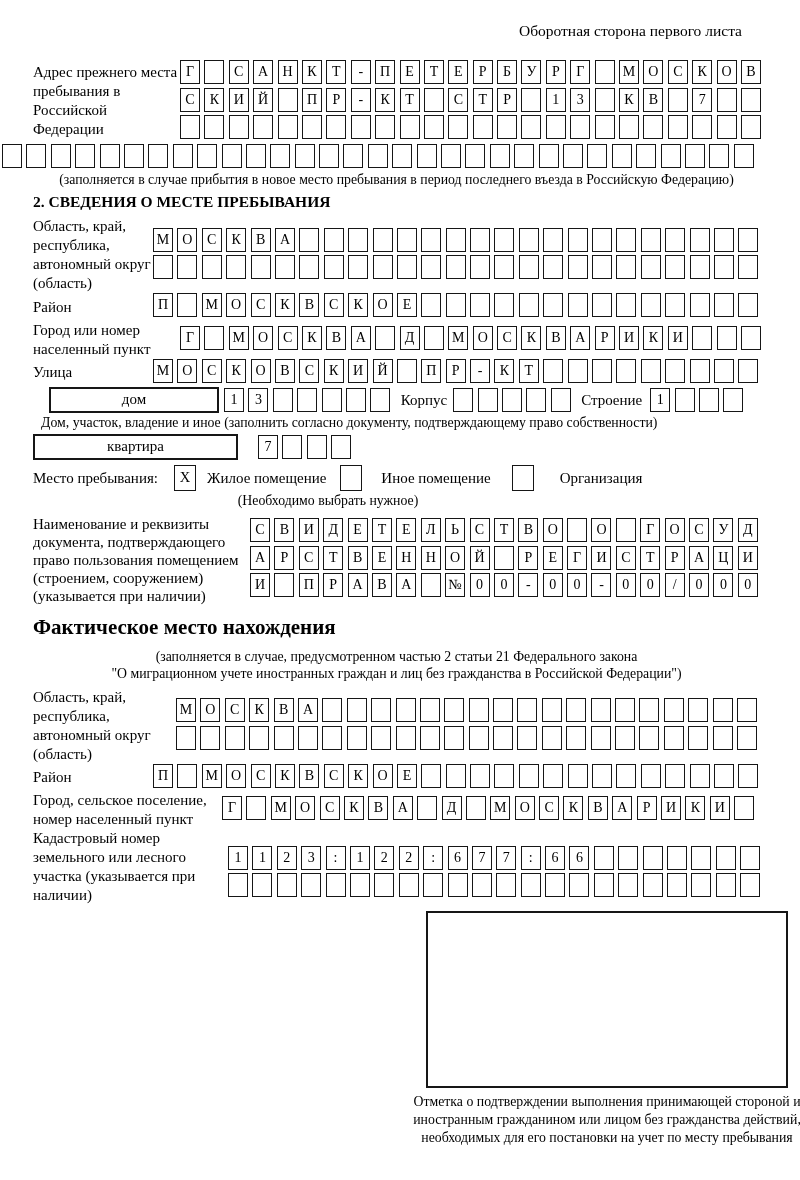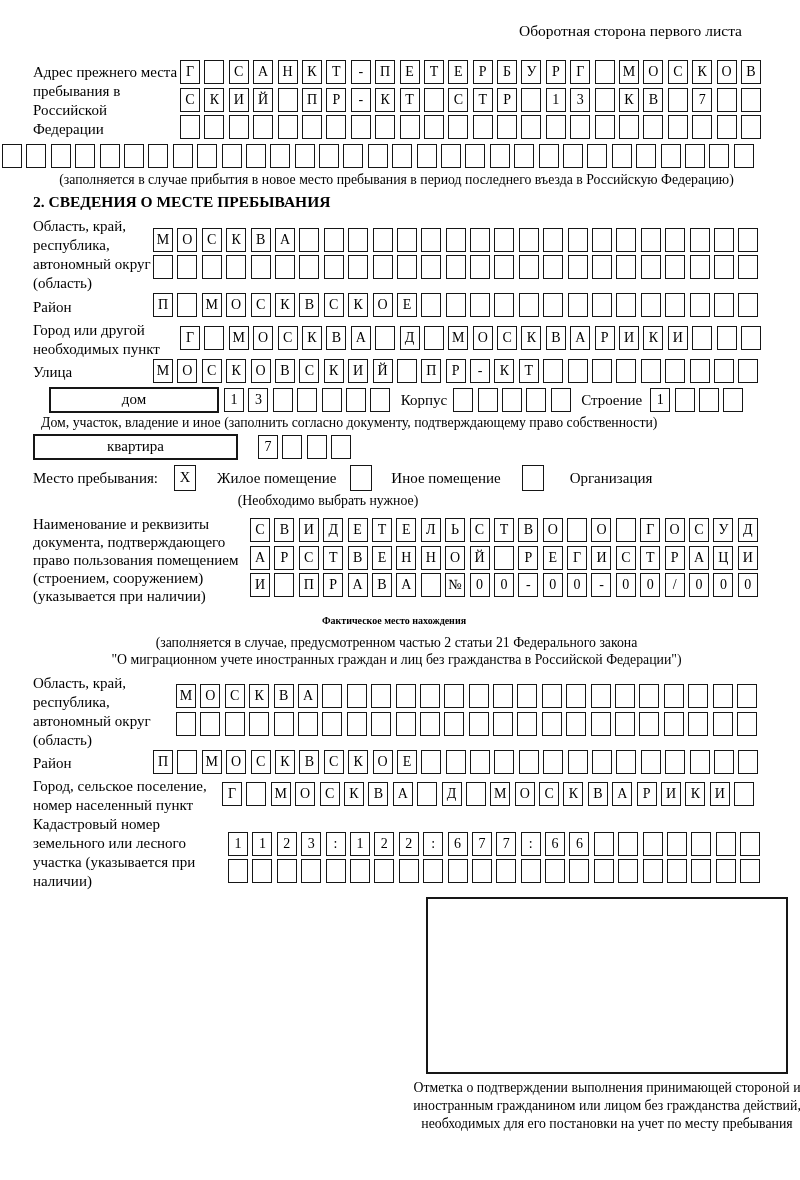--- a/index.html
+++ b/index.html
@@ -22,21 +22,21 @@
   .cell{
     box-sizing:border-box;flex:none;
     width:20px;height:24px;border:1.7px solid #161616;margin-right:4.4px;
     display:flex;align-items:center;justify-content:center;
     font-size:14px;line-height:1;background:#fff;
   }
   .fullrow{margin-left:-31px;margin-top:1px;}
   .note{font-size:13.8px;line-height:17px;}
   .center{text-align:center;margin-right:40px;}
   .section-title{font-size:15.5px;font-weight:bold;text-align:left;margin:5px 45px 6px 0;}
-  .sub-title{font-size:10px;font-weight:bold;text-align:center;margin:10px 45px 8px 0;font-family:Liberation Serif, serif;}
+  .sub-title{font-size:21px;font-weight:bold;text-align:left;margin:10px 45px 8px 0;font-family:Liberation Serif, serif;}
   .wide-box{
     box-sizing:border-box;border:2px solid #161616;height:26px;flex:none;
     display:flex;align-items:center;justify-content:center;font-size:15px;background:#fff;
   }
   .house-box{width:170px;margin-right:5px;}
   .apt-box{width:205px;margin-right:20px;}
   .inline-label{font-size:15px;line-height:26px;flex:none;}
   .checkbox{
     box-sizing:border-box;flex:none;width:22px;height:26px;border:1.7px solid #161616;
     display:flex;align-items:center;justify-content:center;font-size:14.5px;background:#fff;
@@ -262,21 +262,21 @@
         <div class="cell"></div>
         <div class="cell"></div>
         <div class="cell"></div>
         <div class="cell"></div>
         <div class="cell"></div>
         <div class="cell"></div>
       </div>
   </div>
 
   <div class="row">
-    <div class="label w147">Город или другой необходимых пункт</div>
+    <div class="label w147">Город или номер населенный пункт</div>
     <div class="boxrow">
         <div class="cell">Г</div>
         <div class="cell"></div>
         <div class="cell">М</div>
         <div class="cell">О</div>
         <div class="cell">С</div>
         <div class="cell">К</div>
         <div class="cell">В</div>
         <div class="cell">А</div>
         <div class="cell"></div>
@@ -364,21 +364,21 @@
         <div class="cell">7</div>
         <div class="cell"></div>
         <div class="cell"></div>
         <div class="cell"></div>
       </div>
   </div>
 
   <div class="stay-row">
     <div class="inline-label" style="width:141px;">Место пребывания:</div>
     <div class="checkbox">X</div>
-    <div class="inline-label" style="margin-left:21px;">Жилое помещение</div>
+    <div class="inline-label" style="margin-left:11px;">Жилое помещение</div>
     <div class="checkbox" style="margin-left:14px;"></div>
     <div class="inline-label" style="margin-left:19px;">Иное помещение</div>
     <div class="checkbox" style="margin-left:21px;"></div>
     <div class="inline-label" style="margin-left:26px;">Организация</div>
   </div>
   <div class="stay-note">(Необходимо выбрать нужное)</div>
 
   <div class="row mt6">
     <div class="label w217" style="line-height:18px;">Наименование и реквизиты документа, подтверждающего право пользования помещением (строением, сооружением) (указывается при наличии)</div>
     <div>

